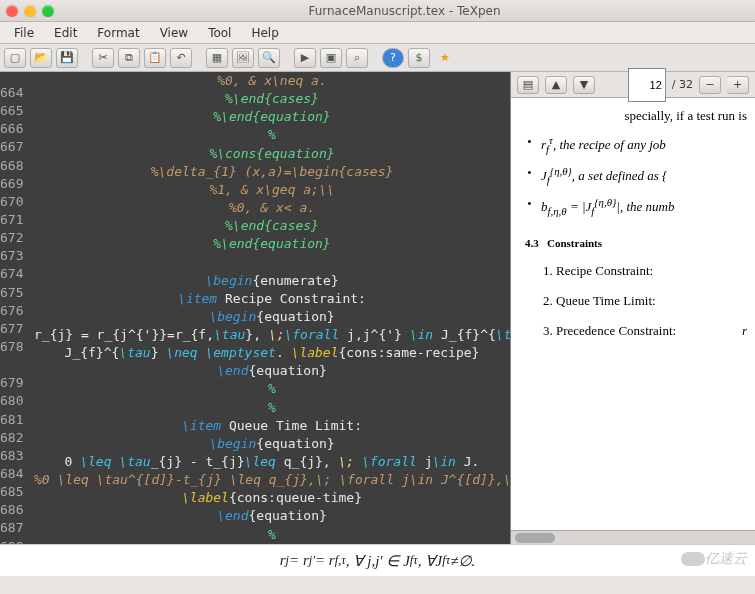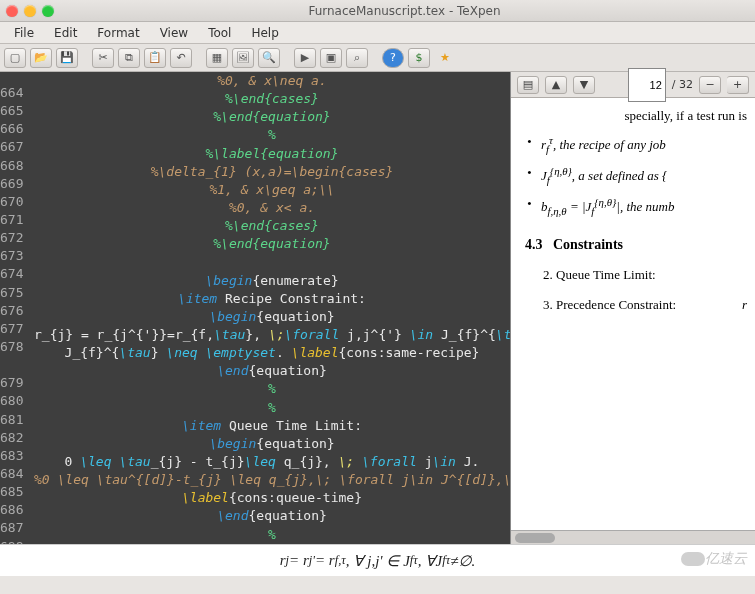--- a/index.html
+++ b/index.html
@@ -33,21 +33,21 @@
 .c-label { color: #e8c030; font-style: italic; }
 
 .preview { flex: 1; background: #fff; position: relative; border-left: 1px solid #888; display: flex; flex-direction: column; }
 .pbar { height: 26px; background: #e6e3e0; border-bottom: 1px solid #b0aca8; display: flex; align-items: center; padding: 0 6px; gap: 6px; }
 .pbtn { width: 22px; height: 18px; background: linear-gradient(#f8f6f4,#d8d5d2); border: 1px solid #b0aca8; border-radius: 3px; display: flex; align-items: center; justify-content: center; color: #444; font-size: 11px; }
 .pnum { width: 38px; height: 18px; border: 1px solid #888; background: #fff; text-align: right; padding: 16px 3px; font-size: 11px; }
 .ptot { font-size: 11px; color: #333; }
 .pcontent { flex: 1; padding: 10px 8px 4px 14px; color: #000; font-family: "Times New Roman", serif; font-size: 13px; overflow: hidden; }
 .pcontent .li { margin: 10px 0 10px 16px; position: relative; }
 .pcontent .li::before { content: "•"; position: absolute; left: -14px; }
-.pcontent h4 { font-size: 14px; font-weight: bold; margin: 20px 0 14px 0; }
+.pcontent h4 { font-size: 11px; font-weight: bold; margin: 20px 0 14px 0; }
 .pmath { font-style: italic; }
 .ol { margin-left: 18px; }
 .ol .oli { margin: 14px 0; }
 .scroll-h { height: 14px; background: #d8d5d2; border-top: 1px solid #aaa; position: relative; }
 .scroll-h .thumb { position: absolute; left: 4px; top: 2px; width: 40px; height: 10px; background: #aaa; border-radius: 5px; }
 
 .formula { height: 32px; background: #fff; border-top: 1px solid #ccc; display: flex; align-items: center; justify-content: center; font-family: "Times New Roman", serif; font-style: italic; font-size: 15px; color: #222; }
 
 .watermark { position: absolute; right: 8px; bottom: 26px; font-size: 14px; color: #c5c5c5; font-style: italic; display: flex; align-items: center; gap: 0; }
 .cloud { width: 24px; height: 14px; background: #d0d0d0; border-radius: 8px; position: relative; }
@@ -123,21 +123,21 @@
         <div class="gln">686</div>
         <div class="gln">687</div>
         <div class="gln">688</div>
         <div class="gln">689</div>
       </div>
     <div class="code">
         <div class="ln"><span class="c-brown">%0, &amp; x\neq a.</span></div>
         <div class="ln"><span class="c-green">%\end{cases}</span></div>
         <div class="ln"><span class="c-green">%\end{equation}</span></div>
         <div class="ln"><span class="c-green">%</span></div>
-        <div class="ln"><span class="c-green">%\label{equation}</span></div>
+        <div class="ln"><span class="c-green">%\cons{equation}</span></div>
         <div class="ln"><span class="c-brown">%\delta_{1} (x,a)=\begin{cases}</span></div>
         <div class="ln"><span class="c-brown">%1, &amp; x\geq a;\\</span></div>
         <div class="ln"><span class="c-brown">%0, &amp; x&lt; a.</span></div>
         <div class="ln"><span class="c-green">%\end{cases}</span></div>
         <div class="ln"><span class="c-green">%\end{equation}</span></div>
         <div class="ln"></div>
         <div class="ln"><span class="c-cmd">\begin</span><span class="c-txt">{enumerate}</span></div>
         <div class="ln"><span class="c-cmd">\item</span><span class="c-txt"> Recipe Constraint:</span></div>
         <div class="ln"><span class="c-cmd">\begin</span><span class="c-txt">{equation}</span></div>
         <div class="ln"><span class="c-txt">r_{j} = r_{j^{'}}=r_{f,</span><span class="c-lcmd">\tau</span><span class="c-txt">}, </span><span class="c-kw">\;</span><span class="c-lcmd">\forall</span><span class="c-txt"> j,j^{'} </span><span class="c-lcmd">\in</span><span class="c-txt"> J_{f}^{</span><span class="c-lcmd">\tau</span></div>
@@ -168,20 +168,21 @@
     </div>
     <div class="pcontent">
       <div style="text-align:right">specially, if a test run is</div>
       <div id="pbullets">
           <div class="li pmath">r<sub>f</sub><sup>τ</sup>, the recipe of any job</div>
           <div class="li pmath">J<sub>f</sub><sup>{η,θ}</sup>, a set defined as {</div>
           <div class="li pmath">b<sub>f,η,θ</sub> = |J<sub>f</sub><sup>{η,θ}</sup>|, the numb</div>
         </div>
       <h4><span>4.3</span>&nbsp;&nbsp;&nbsp;<span>Constraints</span></h4>
       <div class="ol" id="pol">
+          <div class="oli">1.  Recipe Constraint:</div>
           <div class="oli">2.  Queue Time Limit:</div>
           <div class="oli">3.  Precedence Constraint:</div>
         </div>
       <div style="text-align:right; margin-top:-30px" class="pmath">r</div>
     </div>
     <div class="scroll-h">
         <div class="thumb"></div>
       </div>
   </div>
 </div>

